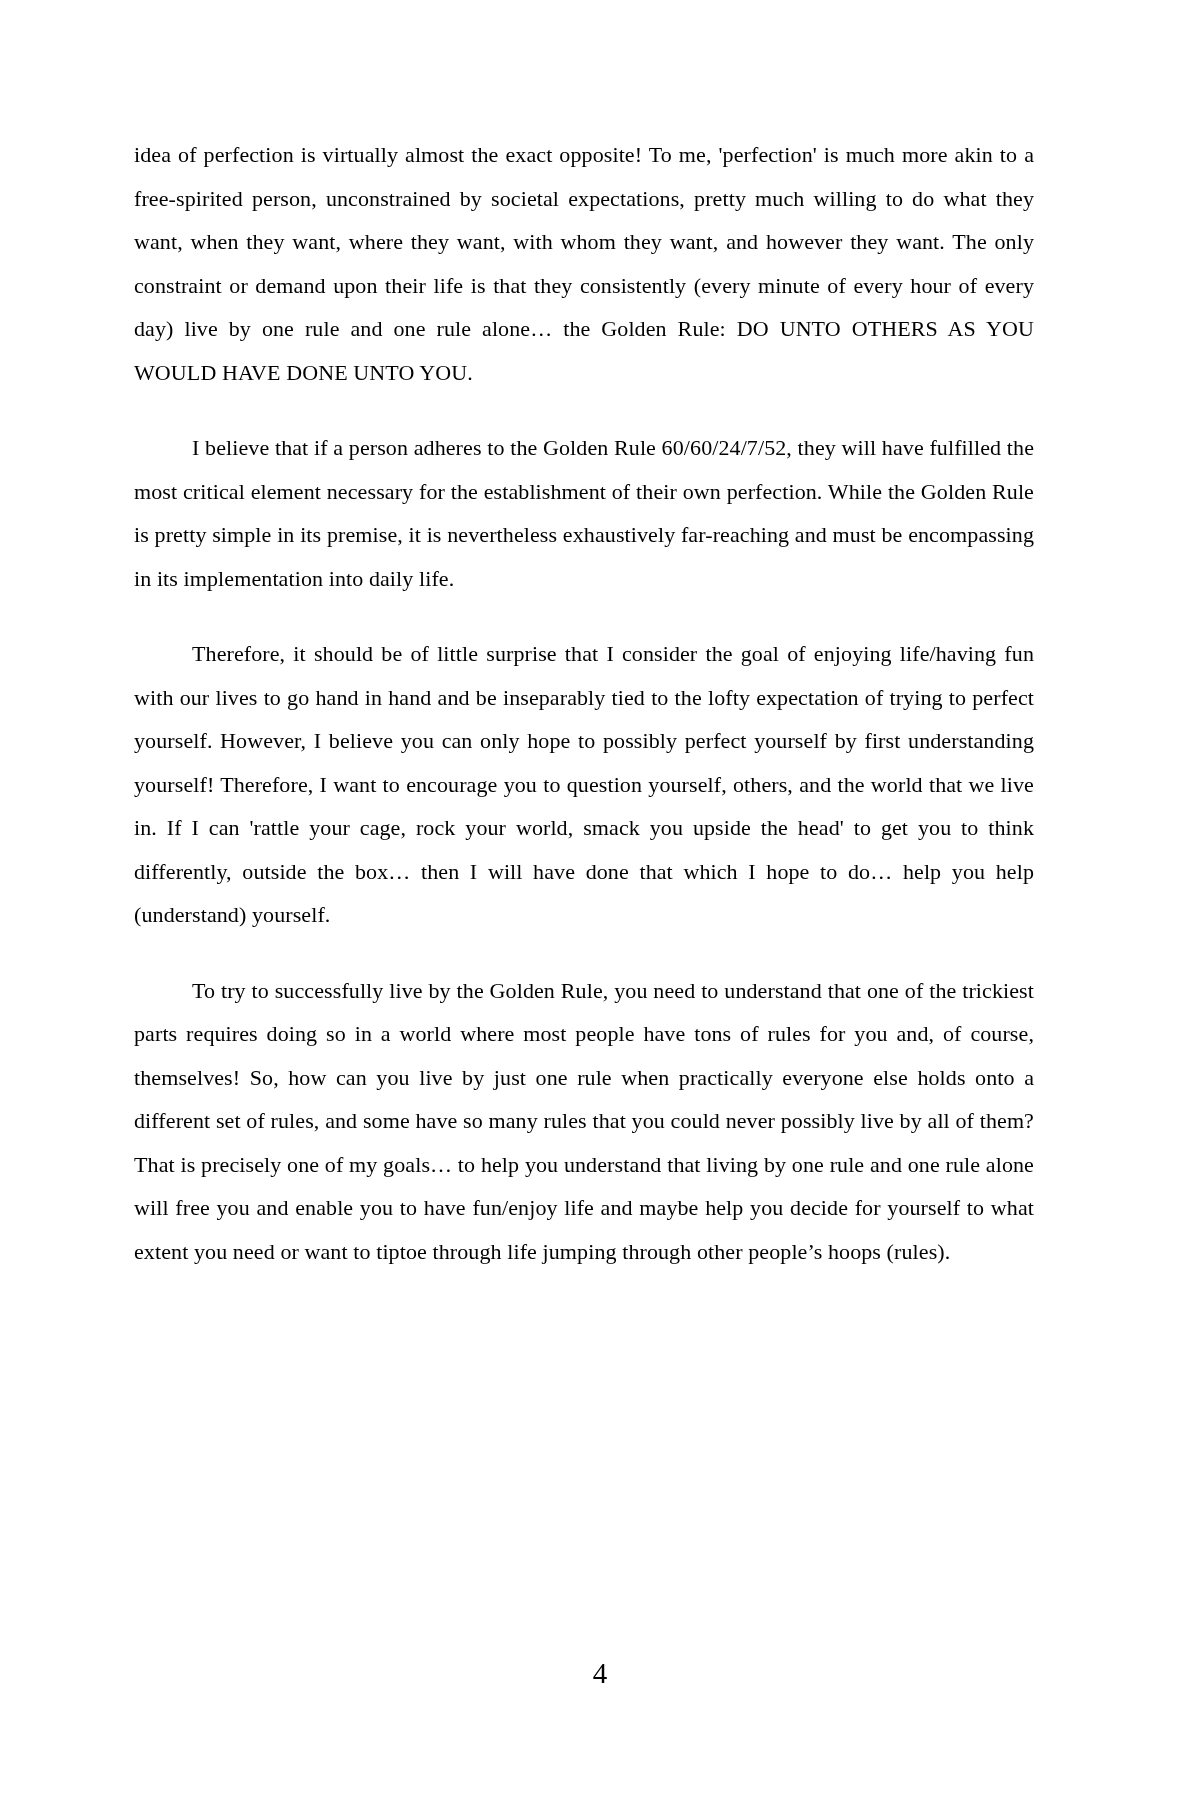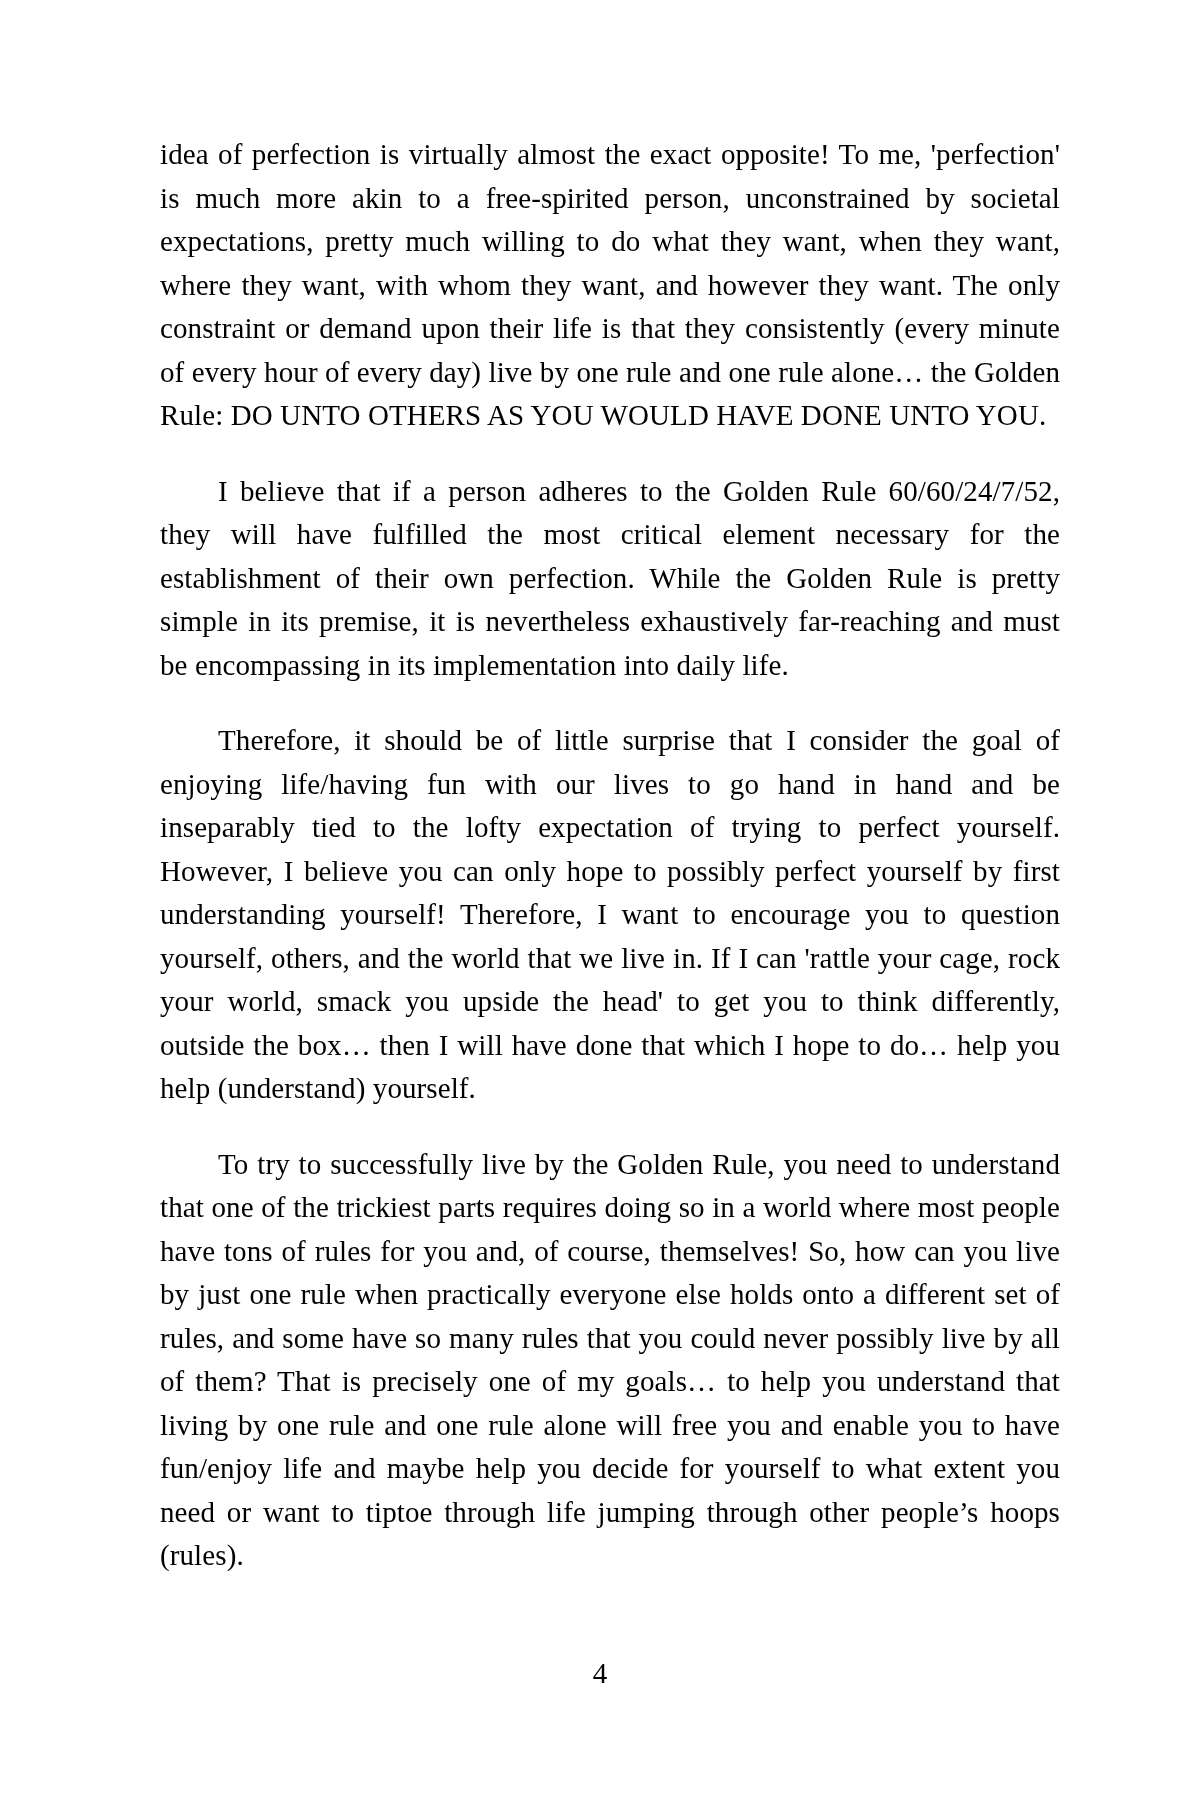--- a/index.html
+++ b/index.html
@@ -15,24 +15,24 @@
     position: relative;
     overflow: hidden;
   }
   .book-page {
     position: absolute;
     inset: 0;
     background: #ffffff;
   }
   .text-block {
     position: absolute;
-    left: 160px;
+    left: 134px;
     top: 133px;
     width: 900px;
-    font-size: 29px;
+    font-size: 22px;
     line-height: 43.5px;
     text-align: justify;
     text-justify: inter-word;
     letter-spacing: 0.1px;
   }
   .para {
     margin: 0;
     padding: 0;
   }
   .para + .para {

